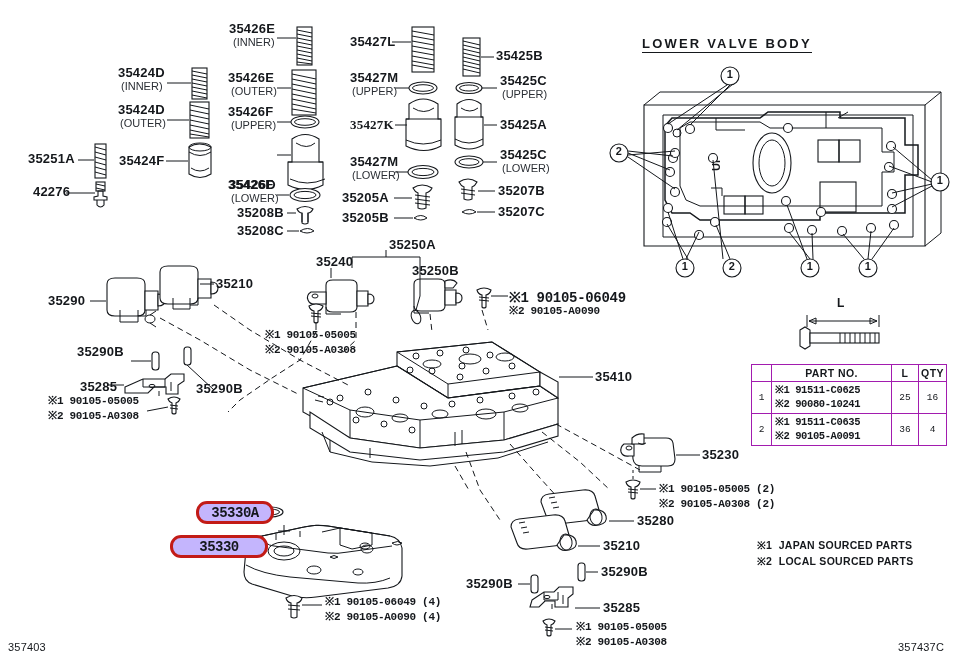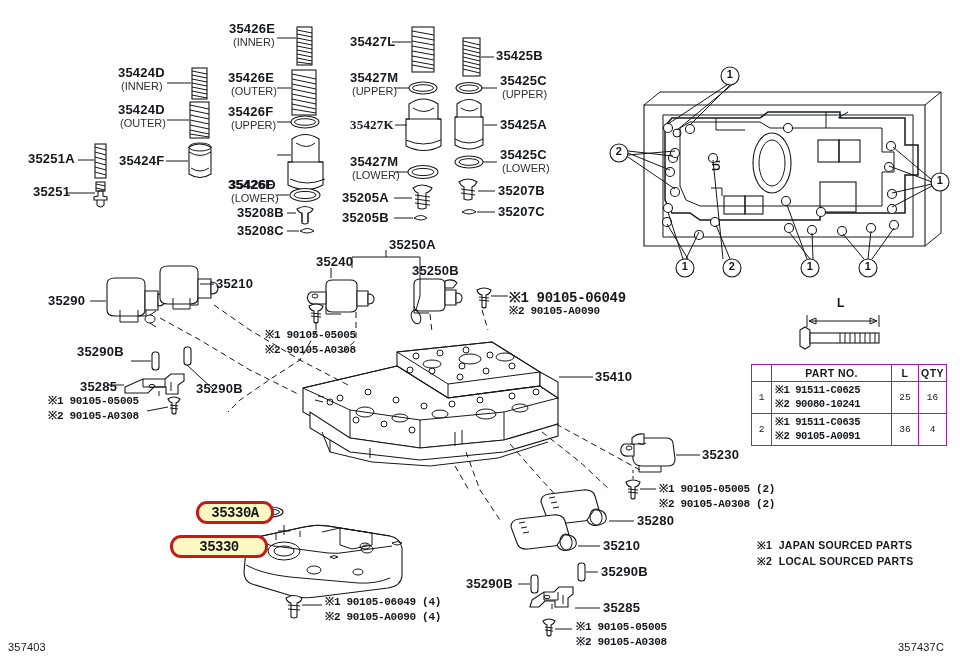--- a/index.html
+++ b/index.html
@@ -43,21 +43,21 @@
     letter-spacing: 2.2px;
     color: #15181c;
     border-bottom: 1.6px solid #15181c;
     padding-bottom: 1px;
   }
 
   .hl {
     position: absolute;
     border: 3px solid #c21b17;
     border-radius: 11px;
-    background: #fef9c3;
+    background: #c4b5fd;
     display: flex;
     align-items: center;
     justify-content: center;
   }
   .hl span {
     font-family: "Liberation Mono", monospace;
     font-weight: bold;
     font-size: 14px;
     color: #15181c;
     letter-spacing: -0.5px;
@@ -603,21 +603,21 @@
 
     <g>
       <path class="fillw" d="M286 598 q8 -5 16 0 q-1 4 -5 5 l0 14 q-3 2 -6 0 l0 -14 q-4 -1 -5 -5 Z"></path>
       <path class="sl" d="M288 605 l12 1 M288 609 l12 1"></path>
     </g>
     <line class="sl" x1="302" y1="605" x2="322" y2="605"></line>
 
   </svg>
 
   <div class="lbl" style="left:28px;  top:152px; font-size:13px;">35251A</div>
-  <div class="lbl" style="left:33px;  top:185px; font-size:13px;">35251</div>
+  <div class="lbl" style="left:33px;  top:185px; font-size:13px;">42276</div>
 
   <div class="lbl" style="left:118px; top:66px;  font-size:13px;">35424D</div>
   <div class="lbl sub" style="left:121px; top:81px; font-size:11px;">(INNER)</div>
   <div class="lbl" style="left:118px; top:103px; font-size:13px;">35424D</div>
   <div class="lbl sub" style="left:120px; top:118px; font-size:11px;">(OUTER)</div>
   <div class="lbl" style="left:119px; top:154px; font-size:13px;">35424F</div>
 
   <div class="lbl" style="left:229px; top:22px;  font-size:13px;">35426E</div>
   <div class="lbl sub" style="left:233px; top:37px; font-size:11px;">(INNER)</div>
   <div class="lbl" style="left:228px; top:71px;  font-size:13px;">35426E</div>
@@ -641,20 +641,21 @@
 
   <div class="lbl" style="left:496px; top:49px;  font-size:13px;">35425B</div>
   <div class="lbl" style="left:500px; top:74px;  font-size:13px;">35425C</div>
   <div class="lbl sub" style="left:502px; top:89px; font-size:11px;">(UPPER)</div>
   <div class="lbl" style="left:500px; top:118px; font-size:13px;">35425A</div>
   <div class="lbl" style="left:500px; top:148px; font-size:13px;">35425C</div>
   <div class="lbl sub" style="left:502px; top:163px; font-size:11px;">(LOWER)</div>
   <div class="lbl" style="left:498px; top:184px; font-size:13px;">35207B</div>
   <div class="lbl" style="left:498px; top:205px; font-size:13px;">35207C</div>
 
+  <div class="sect-title" style="left:642px; top:36px;">LOWER VALVE BODY</div>
 
   <div class="lbl ctr" style="left:724px; top:69px; width:12px; font-size:11px;">1</div>
   <div class="lbl ctr" style="left:613px; top:146px; width:12px; font-size:11px;">2</div>
   <div class="lbl ctr" style="left:934px; top:175px; width:12px; font-size:11px;">1</div>
   <div class="lbl ctr" style="left:679px; top:261px; width:12px; font-size:11px;">1</div>
   <div class="lbl ctr" style="left:726px; top:261px; width:12px; font-size:11px;">2</div>
   <div class="lbl ctr" style="left:804px; top:261px; width:12px; font-size:11px;">1</div>
   <div class="lbl ctr" style="left:862px; top:261px; width:12px; font-size:11px;">1</div>
 
   <div class="lbl" style="left:837px; top:297px; font-size:12px;">L</div>

